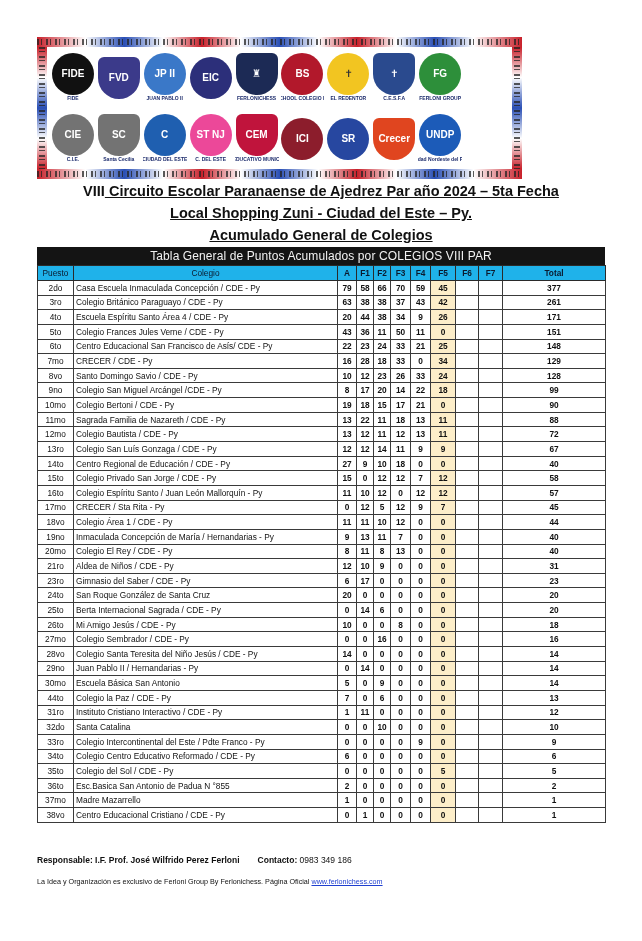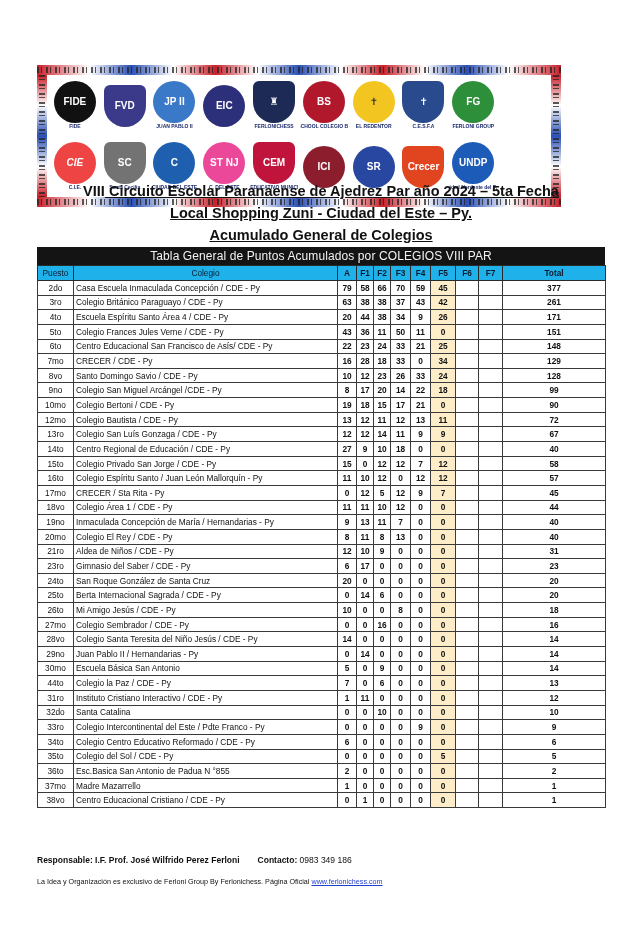--- a/index.html
+++ b/index.html
@@ -1,21 +1,21 @@
 <!DOCTYPE html>
 <html><head>
 <meta charset="utf-8">
 <style>
   html, body { margin: 0; padding: 0; background: #ffffff; }
   body { width: 642px; height: 941px; position: relative; overflow: hidden;
          font-family: "Liberation Sans", "DejaVu Sans", sans-serif; color: #111; }
 
   
-  .banner { position: absolute; left: 37px; top: 37px; width: 524px; height: 142px;
-            background: #fff; box-sizing: border-box; margin-top: 28px; }
+  .banner { position: absolute; left: 37px; top: 37px; width: 485px; height: 142px;
+            background: #fff; box-sizing: border-box; }
   .strip-h { position: absolute; left: 0; right: 0; height: 10px;
              background: linear-gradient(90deg,#c8202a 0%,#ffffff 10%,#2a4fb5 18%,#ffffff 26%,#c8202a 34%,#ffffff 42%,#2a4fb5 50%,#ffffff 58%,#c8202a 66%,#ffffff 74%,#2a4fb5 82%,#ffffff 90%,#c8202a 100%); }
   .strip-h::after { content: ""; position: absolute; inset: 2px 0;
              background: repeating-linear-gradient(90deg,#222 0 2px,transparent 2px 4px,#222 4px 5px,transparent 5px 9px); opacity: .75; }
   .strip-top { top: 0; }
   .strip-bot { bottom: 0; }
   .strip-v { position: absolute; top: 10px; bottom: 10px; width: 10px;
              background: linear-gradient(180deg,#c8202a 0%,#ffffff 25%,#2a4fb5 50%,#ffffff 75%,#c8202a 100%); }
   .strip-v::after { content: ""; position: absolute; inset: 0 2px;
              background: repeating-linear-gradient(180deg,#222 0 2px,transparent 2px 4px,#222 4px 5px,transparent 5px 9px); opacity: .75; }
@@ -102,21 +102,21 @@
       <div class="logo">
         <div class="logo-mark logo-shield" style="background: rgb(42, 74, 142);">✝</div>
         <div class="logo-cap">C.E.S.F.A</div>
       </div>
       <div class="logo">
         <div class="logo-mark" style="background: rgb(45, 143, 58);">FG</div>
         <div class="logo-cap">FERLONI GROUP</div>
       </div>
       <div class="logo"></div>
       <div class="logo">
-        <div class="logo-mark" style="background: #ef4444; font-style: italic;">CIE</div>
+        <div class="logo-mark" style="background: #737373;">CIE</div>
         <div class="logo-cap">C.I.E.</div>
       </div>
       <div class="logo">
         <div class="logo-mark logo-shield" style="background: #737373;">SC</div>
         <div class="logo-cap">Santa Cecilia</div>
       </div>
       <div class="logo">
         <div class="logo-mark" style="background: rgb(31, 95, 176);">C</div>
         <div class="logo-cap">CIUDAD DEL ESTE</div>
       </div>
@@ -294,20 +294,33 @@
           <td class="num">18</td>
           <td class="num">15</td>
           <td class="num">17</td>
           <td class="num">21</td>
           <td class="num f5">0</td>
           <td class="num"></td>
           <td class="num"></td>
           <td class="num tot">90</td>
         </tr>
         <tr>
+          <td class="pos">11mo</td>
+          <td class="name">Sagrada Familia de Nazareth / CDE - Py</td>
+          <td class="num">13</td>
+          <td class="num">22</td>
+          <td class="num">11</td>
+          <td class="num">18</td>
+          <td class="num">13</td>
+          <td class="num f5">11</td>
+          <td class="num"></td>
+          <td class="num"></td>
+          <td class="num tot">88</td>
+        </tr>
+        <tr>
           <td class="pos">12mo</td>
           <td class="name">Colegio Bautista / CDE - Py</td>
           <td class="num">13</td>
           <td class="num">12</td>
           <td class="num">11</td>
           <td class="num">12</td>
           <td class="num">13</td>
           <td class="num f5">11</td>
           <td class="num"></td>
           <td class="num"></td>

